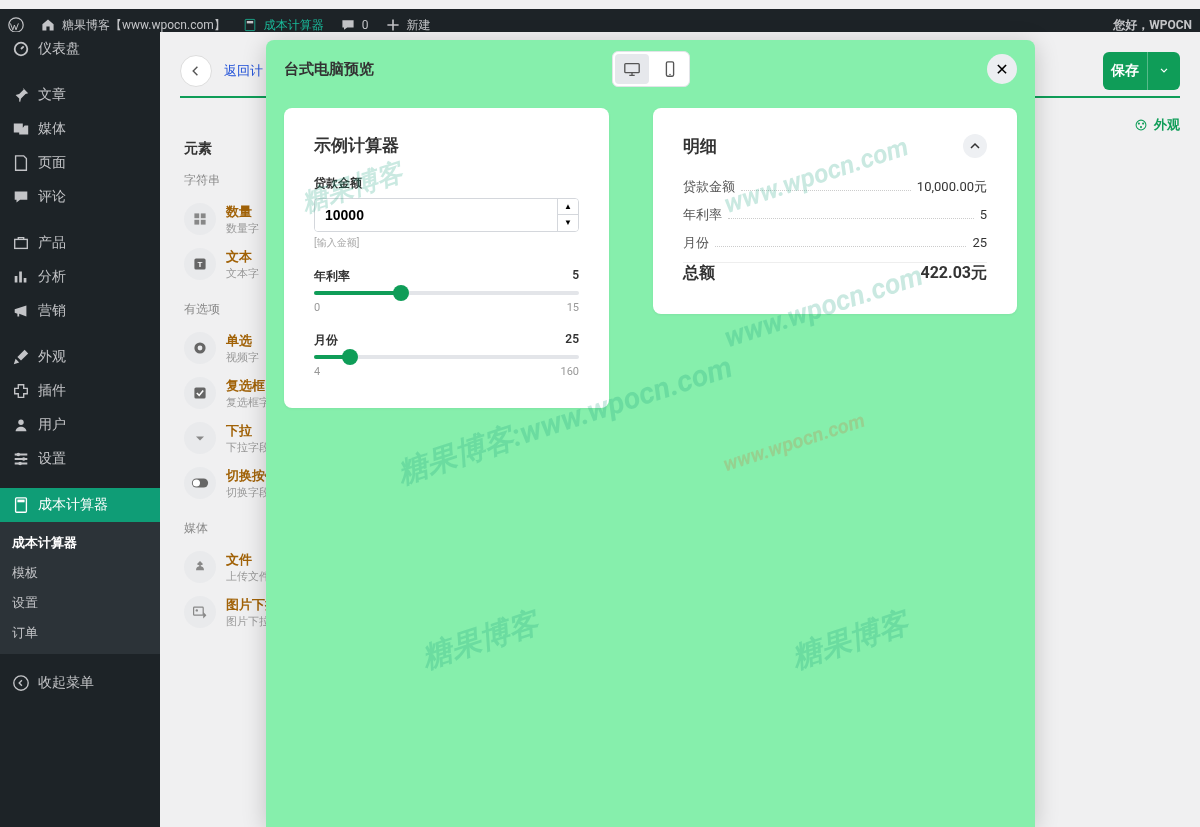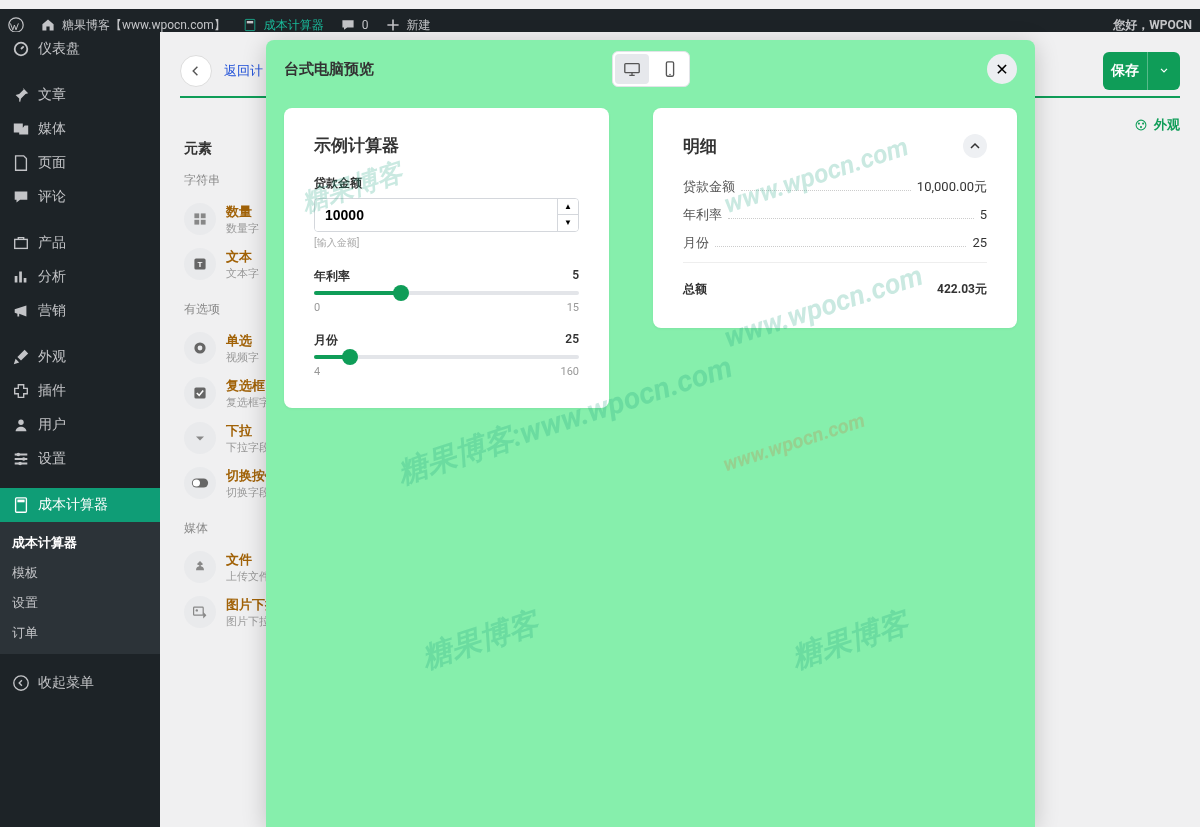--- a/index.html
+++ b/index.html
@@ -73,21 +73,21 @@
 .slider-range { display: flex; justify-content: space-between; font-size: 11px; color: #999; margin-top: 6px; }
 
 
 .detail-head { display: flex; justify-content: space-between; align-items: center; margin-bottom: 20px; }
 .detail-head h2 { margin: 0; }
 .collapse-btn { width: 24px; height: 24px; border-radius: 50%; background: #eef0f3; display: flex; align-items: center; justify-content: center; cursor: pointer; }
 .detail-row { display: flex; align-items: baseline; font-size: 13px; margin-bottom: 10px; }
 .detail-row .label { color: #555; white-space: nowrap; }
 .detail-row .dots { flex: 1; border-bottom: 1px dotted #ccc; margin: 0 6px; height: 1px; }
 .detail-row .val { font-weight: 400; white-space: nowrap; }
-.total-row { display: flex; justify-content: space-between; border-top: 1px solid #eee; margin-top: 8px; padding-top: 18px; font-size: 12px; font-weight: 700; }
+.total-row { display: flex; justify-content: space-between; border-top: 1px solid #eee; margin-top: 8px; font-size: 16px; font-weight: 700; }
 
 
 .wm { position: absolute; color: rgba(15,157,120,.22); font-size: 26px; font-weight: 700; transform: rotate(-18deg); pointer-events: none; z-index: 70; white-space: nowrap; font-style: italic; }
 </style>
 </head>
 <body>
 
 <div class="adminbar">
   <div class="left">
     <span class="item">

